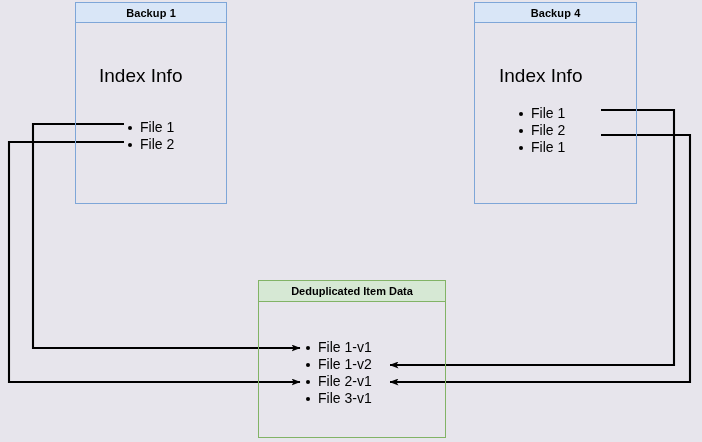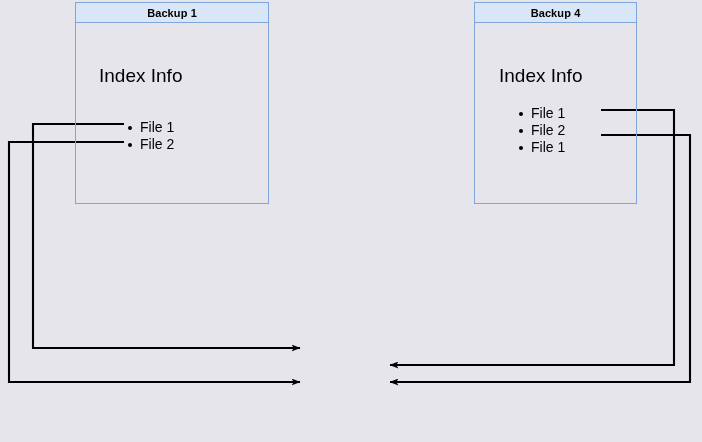--- a/index.html
+++ b/index.html
@@ -109,21 +109,21 @@
 
     <path d="M 124 124 L 33 124 L 33 348 L 300 348" fill="none" stroke="#000000" stroke-width="2.1" marker-end="url(#arrowhead)"></path>
 
     <path d="M 124 142 L 9 142 L 9 382 L 300 382" fill="none" stroke="#000000" stroke-width="2.1" marker-end="url(#arrowhead)"></path>
 
     <path d="M 601 110 L 674 110 L 674 365 L 390 365" fill="none" stroke="#000000" stroke-width="2.1" marker-end="url(#arrowhead)"></path>
 
     <path d="M 601 135 L 690 135 L 690 382 L 390 382" fill="none" stroke="#000000" stroke-width="2.1" marker-end="url(#arrowhead)"></path>
   </svg>
 
-  <div class="box-shell box-backup" style="left:75px; top:2px; width:194px; height:202px;">
+  <div class="box-shell box-backup" style="left:75px; top:2px; width:152px; height:202px;">
     <div class="box-header">
       <span>Backup 1</span>
     </div>
     <div class="box-body">
       <div class="index-label" style="left:23px; top:42px;">Index Info</div>
       <ul class="file-list" style="left:48px; top:96px;">
         <li>File 1</li>
         <li>File 2</li>
       </ul>
     </div>
@@ -136,14 +136,27 @@
     <div class="box-body">
       <div class="index-label" style="left:24px; top:42px;">Index Info</div>
       <ul class="file-list" style="left:40px; top:82px;">
         <li>File 1</li>
         <li>File 2</li>
         <li>File 1</li>
       </ul>
     </div>
   </div>
 
+  <div class="box-shell box-dedup" style="left:258px; top:280px; width:188px; height:158px;">
+    <div class="box-header">
+      <span>Deduplicated Item Data</span>
+    </div>
+    <div class="box-body">
+      <ul class="file-list" style="left:43px; top:37px;">
+        <li>File 1-v1</li>
+        <li>File 1-v2</li>
+        <li>File 2-v1</li>
+        <li>File 3-v1</li>
+      </ul>
+    </div>
+  </div>
 
 </div>
 
 </body></html>

